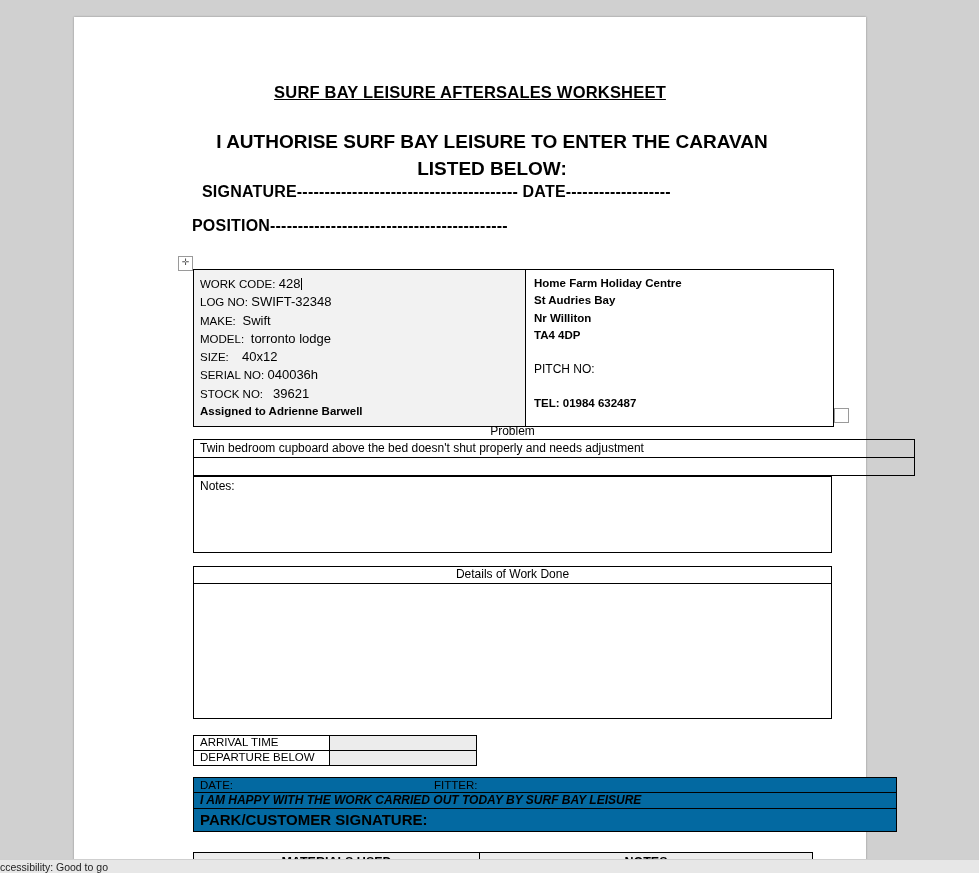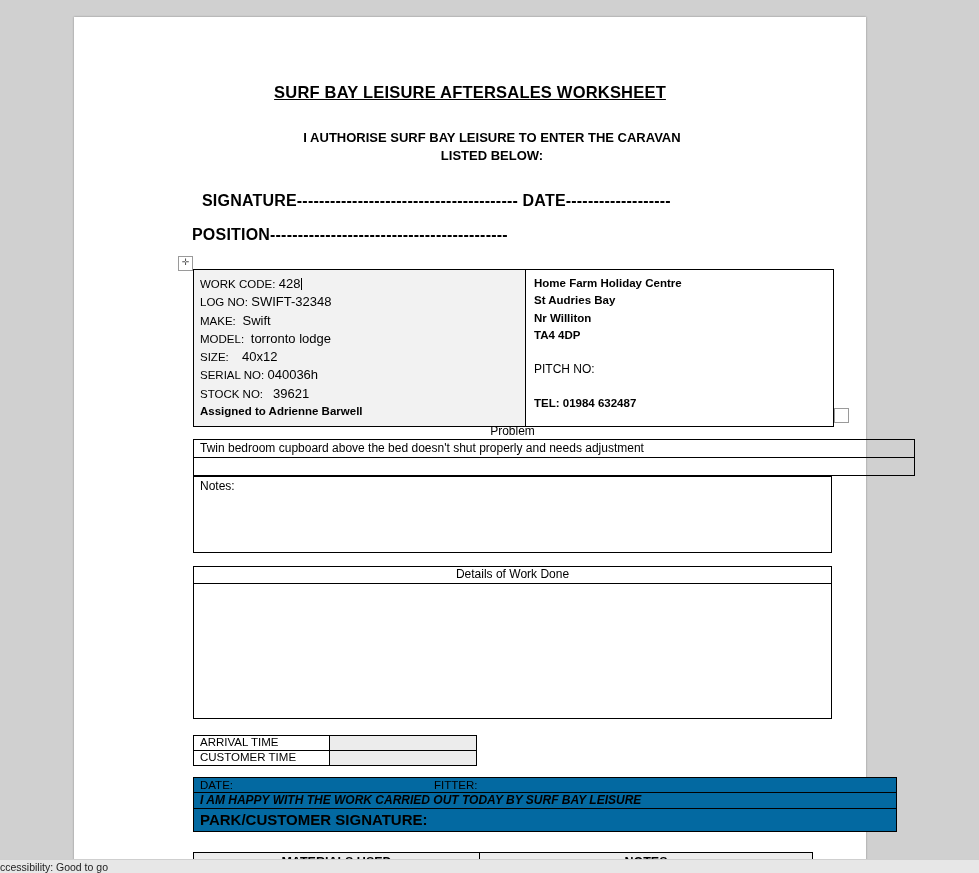--- a/index.html
+++ b/index.html
@@ -34,27 +34,26 @@
     padding-top: 66px;
   }
   .doc-title {
     font-size: 16.5px;
     font-weight: bold;
     text-decoration: underline;
     letter-spacing: 0.2px;
   }
   .auth-line {
     margin-top: 27px;
-    font-size: 13px;
+    font-size: 19px;
     font-weight: bold;
     line-height: 1.42;
     margin-left: 44px;
   }
   .sig-line {
-    margin-top: 26px;
     font-size: 16px;
     font-weight: bold;
     text-align: left;
     padding-left: 128px;
     letter-spacing: 0.2px;
   }
   .pos-line {
     margin-top: 16px;
     font-size: 16px;
     font-weight: bold;
@@ -372,21 +371,21 @@
         <div class="work-head">Details of Work Done</div>
         <div></div>
       </div>
 
       <div class="times">
         <div class="trow">
           <div class="tlabel">ARRIVAL TIME</div>
           <div class="tval"></div>
         </div>
         <div class="trow">
-          <div class="tlabel">CUSTOMER TIME</div>
+          <div class="tlabel">DEPARTURE BELOW</div>
           <div class="tval"></div>
         </div>
       </div>
 
       <div class="sigblock">
         <div class="srow r1">
           <span>DATE:</span>
           <span class="fitter">FITTER:</span>
         </div>
         <div class="srow r2">I AM HAPPY WITH THE WORK CARRIED OUT TODAY BY SURF BAY LEISURE</div>

